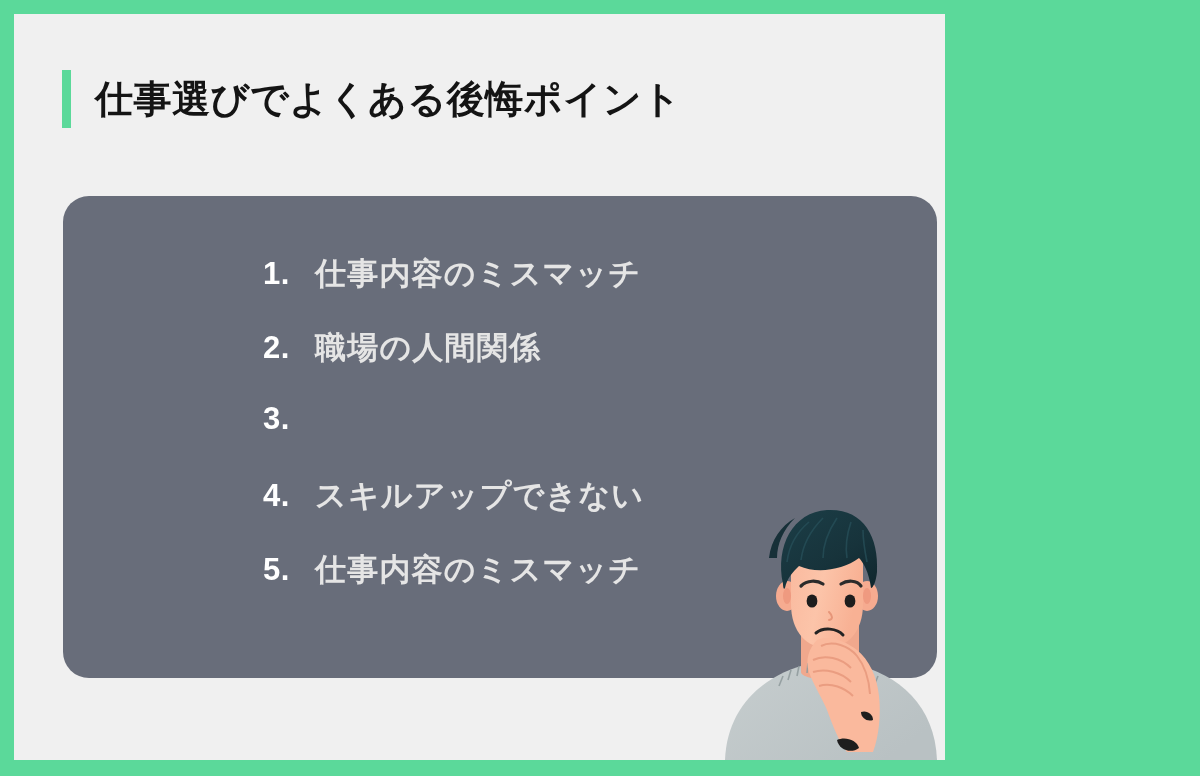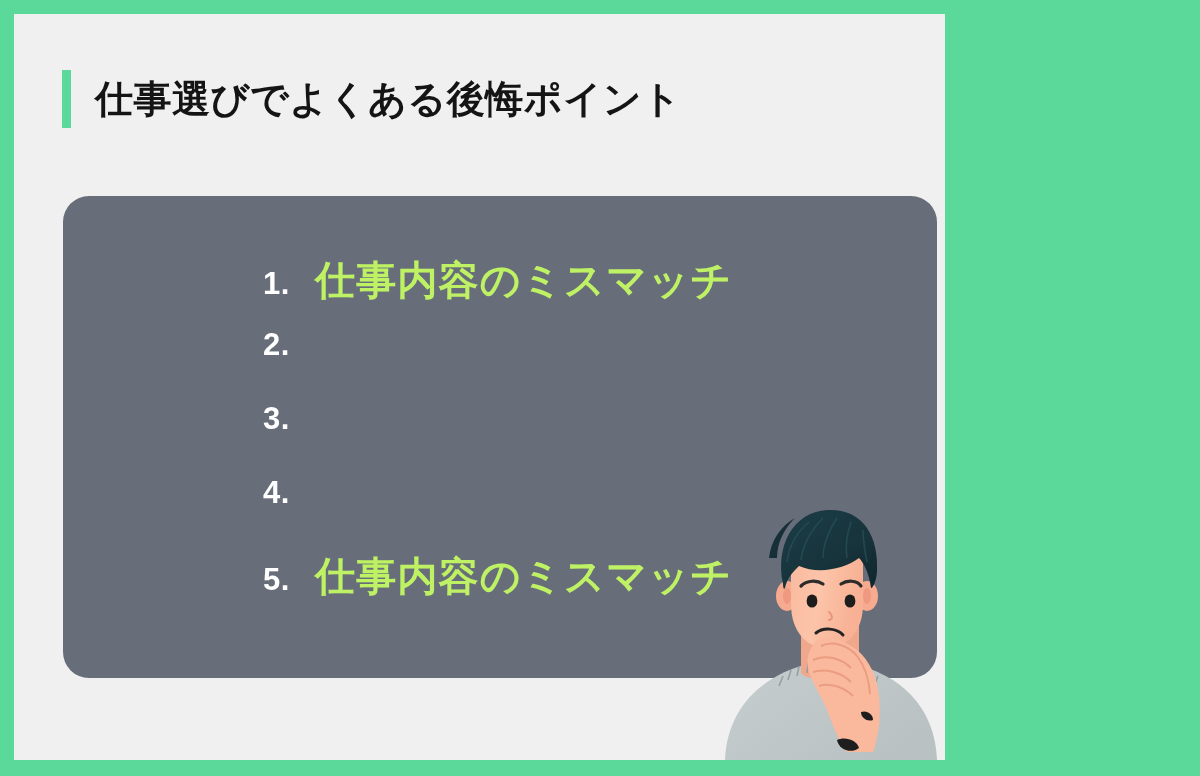--- a/index.html
+++ b/index.html
@@ -85,23 +85,23 @@
   }
   .item-num {
     font-size: 31px;
     font-weight: bold;
     color: #ffffff;
     width: 52px;
     flex: 0 0 auto;
     letter-spacing: 0.5px;
   }
   .item-label {
-    font-size: 40px;
+    font-size: 31px;
     font-weight: bold;
-    color: #bef264;
+    color: #e5e5e5;
     letter-spacing: 1.2px;
   }
 
   
   .illustration {
     position: absolute;
     right: 0;
     bottom: 0;
     width: 232px;
     height: 260px;
@@ -125,26 +125,28 @@
     </div>
 
     <div class="card">
       <ul class="list">
         <li class="list-item">
           <span class="item-num">1.</span>
           <span class="item-label">仕事内容のミスマッチ</span>
         </li>
         <li class="list-item">
           <span class="item-num">2.</span>
+          <span class="item-label">職場の人間関係</span>
         </li>
         <li class="list-item">
           <span class="item-num">3.</span>
         </li>
         <li class="list-item">
           <span class="item-num">4.</span>
+          <span class="item-label">スキルアップできない</span>
         </li>
         <li class="list-item">
           <span class="item-num">5.</span>
           <span class="item-label">仕事内容のミスマッチ</span>
         </li>
       </ul>
     </div>
 
     <div class="illustration">
       <svg viewBox="0 0 232 260" xmlns="http://www.w3.org/2000/svg" aria-hidden="true">

